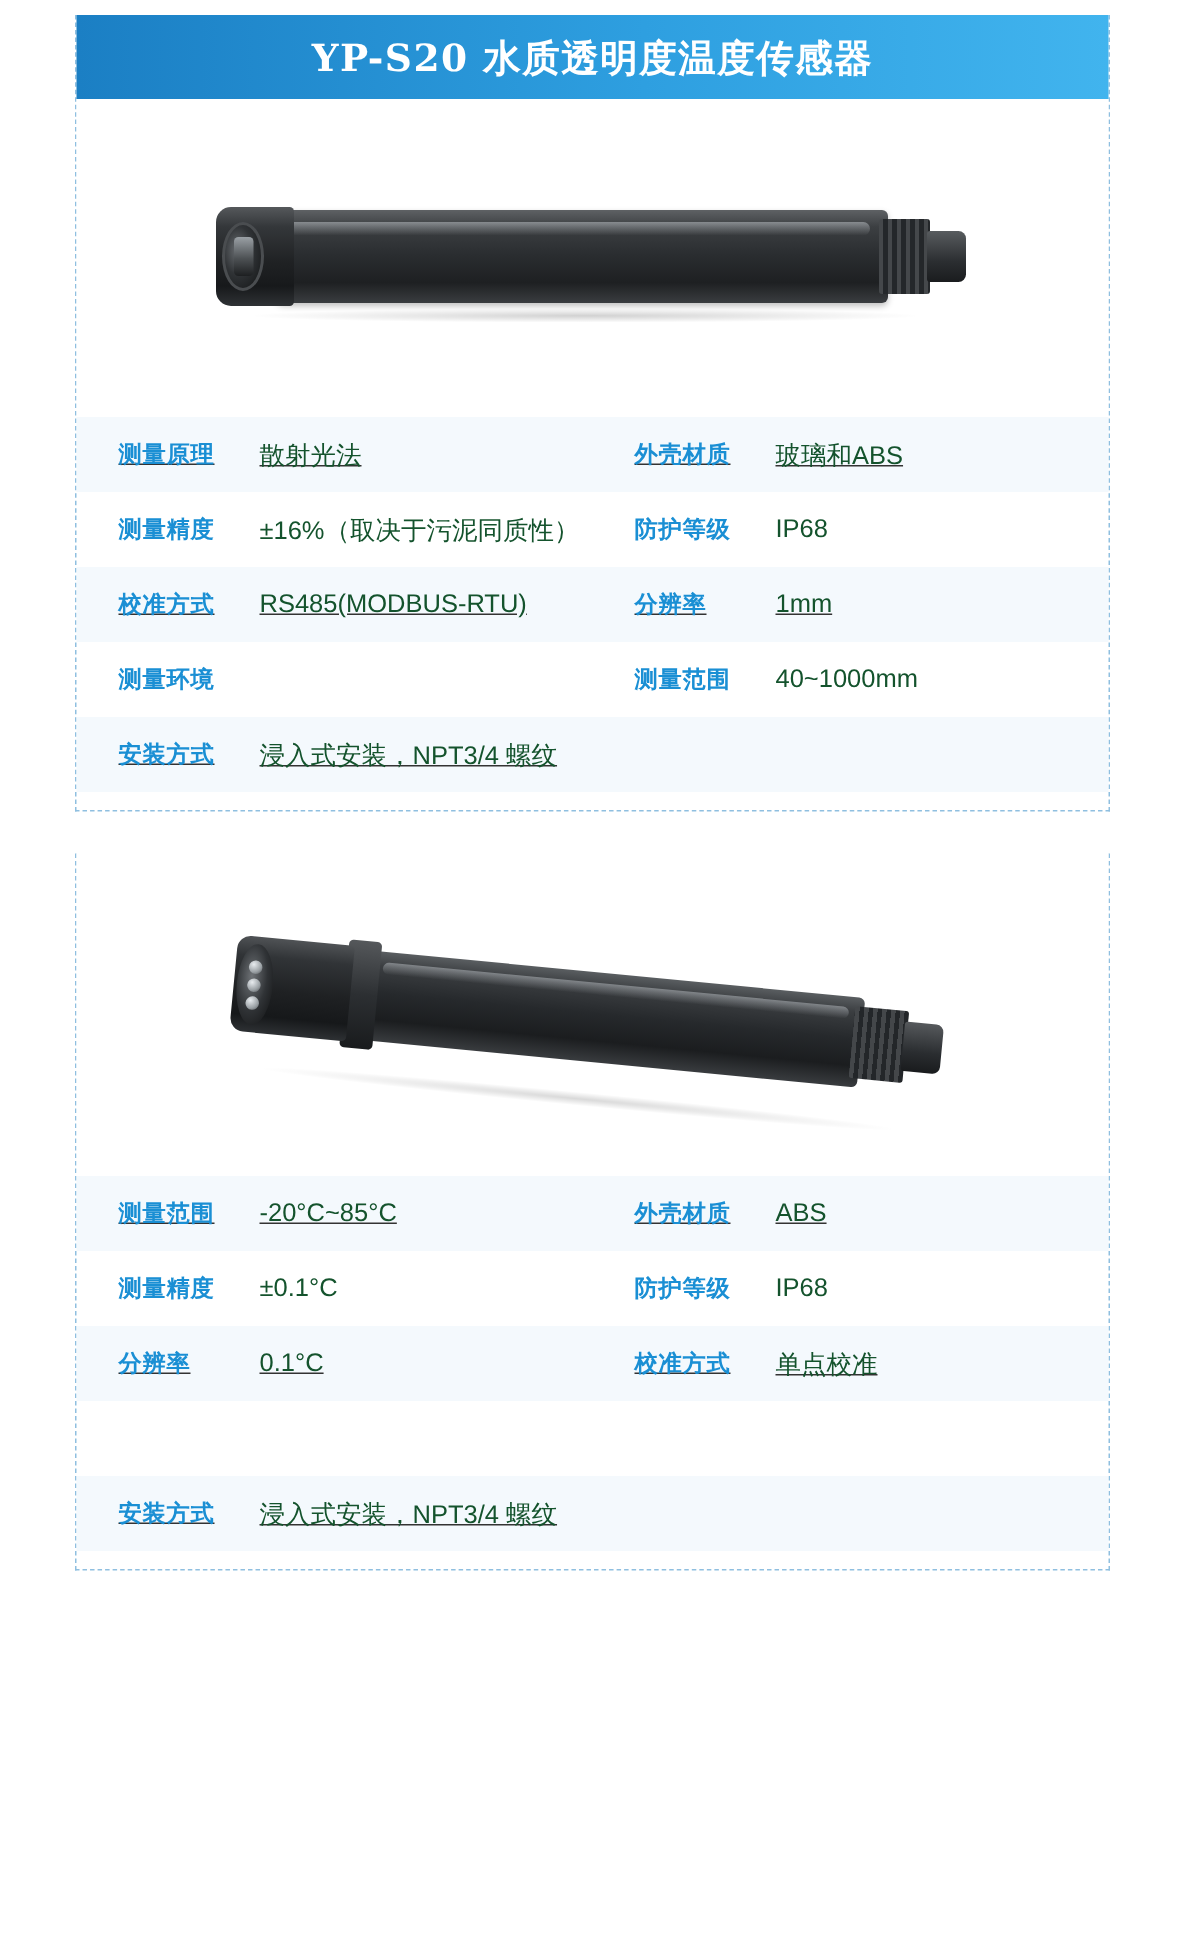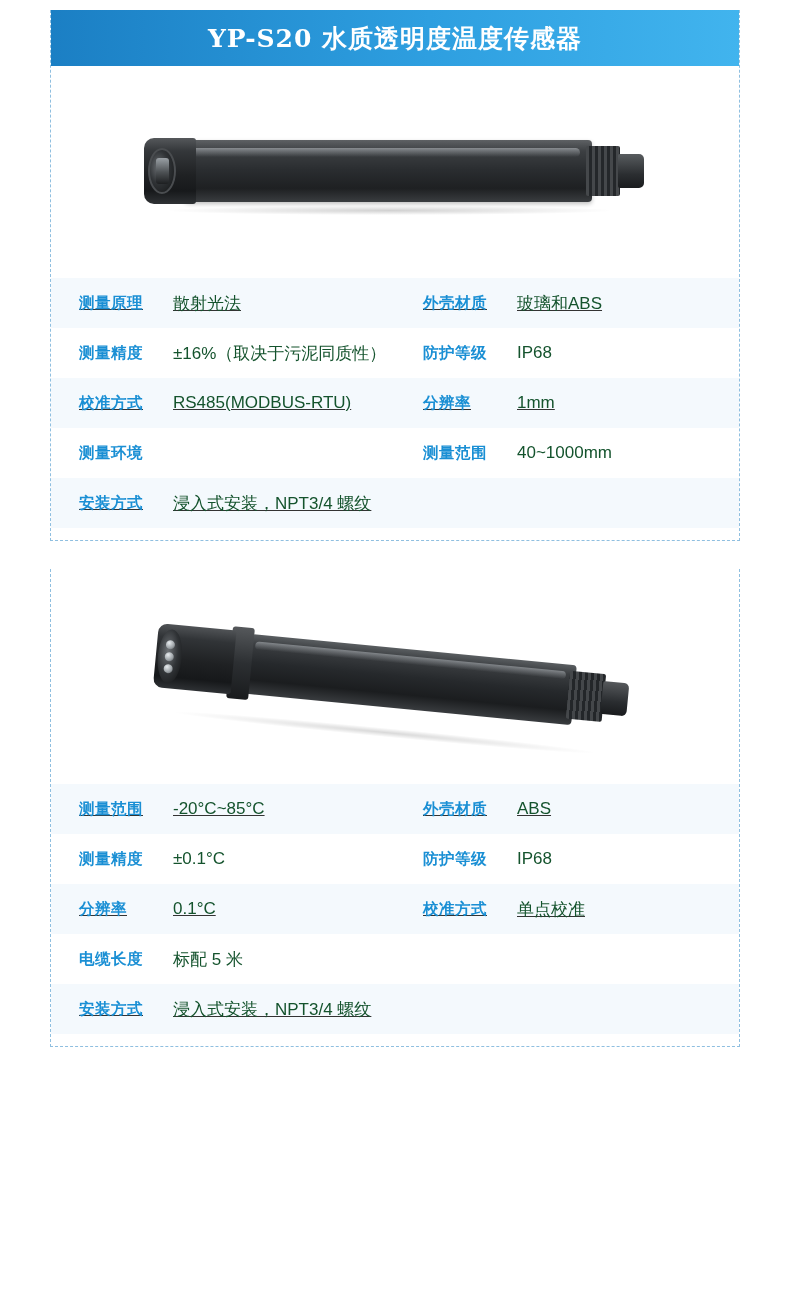--- a/index.html
+++ b/index.html
@@ -396,24 +396,20 @@
           <span class="spec-label">分辨率</span>
           <span class="spec-value">0.1°C</span>
         </div>
         <div class="spec-cell">
           <span class="spec-label">校准方式</span>
           <span class="spec-value">单点校准</span>
         </div>
       </div>
 
       <div class="spec-row">
-        <div class="spec-cell">
-          <span class="spec-label">电缆长度</span>
-          <span class="spec-value">标配 5 米</span>
-        </div>
       </div>
 
       <div class="spec-row alt">
         <div class="spec-cell full">
           <span class="spec-label">安装方式</span>
           <span class="spec-value">浸入式安装，NPT3/4 螺纹</span>
         </div>
       </div>
 
     </div>

